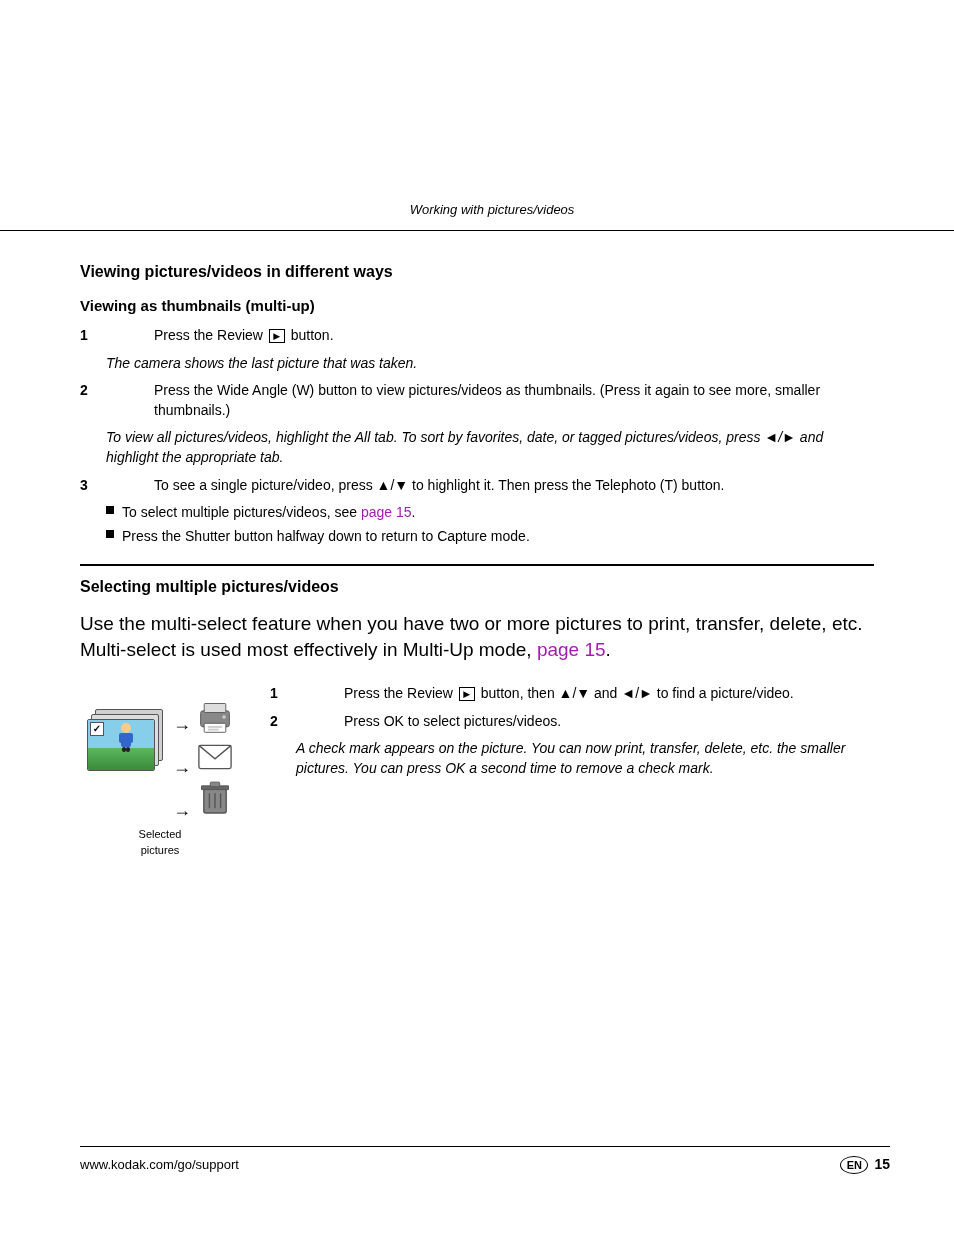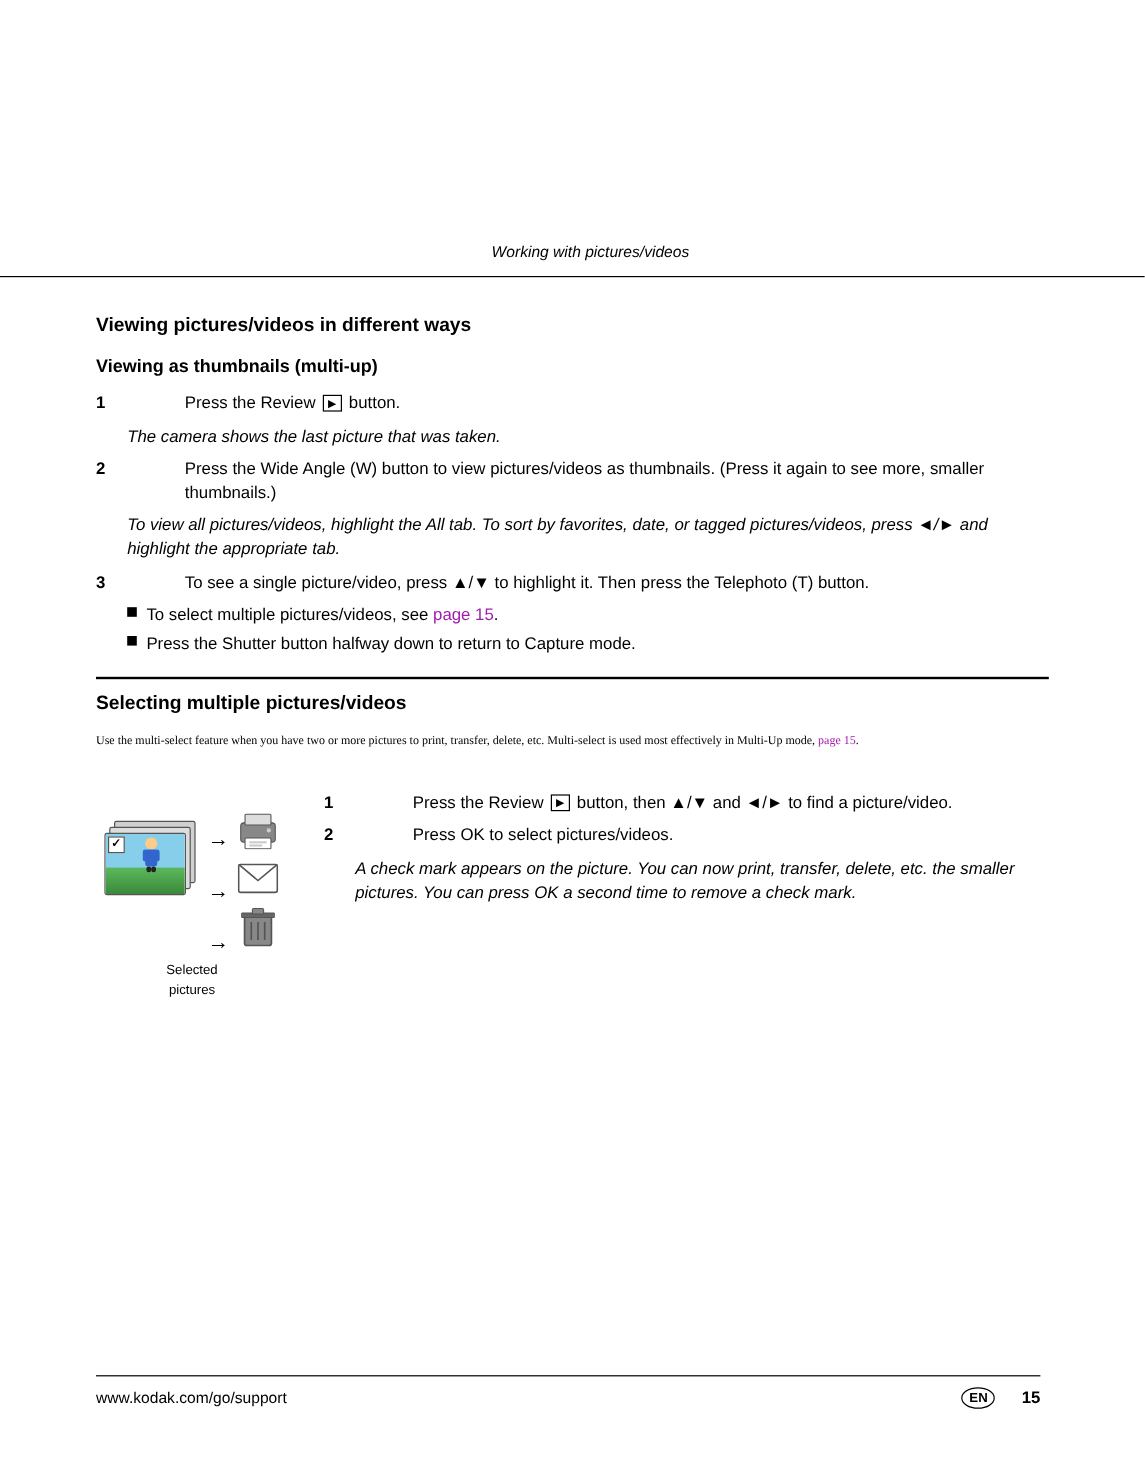--- a/index.html
+++ b/index.html
@@ -122,23 +122,22 @@
       border-top: 2px solid #000;
       margin-top: 18px;
       margin-bottom: 8px;
     }
 
     .multi-select-section {
       margin-top: 6px;
     }
 
     .multi-select-description {
-      font-size: 10px;
-      margin-bottom: 34px;
-      font-family: Liberation Serif, serif;
+      font-size: 19px;
+      margin-bottom: 20px;
     }
 
     .multi-select-body {
       display: flex;
       align-items: flex-start;
       gap: 30px;
     }
 
     .illustration {
       display: flex;
@@ -258,37 +257,37 @@
     }
 
     .steps-right {
       flex: 1;
     }
 
     .footer {
       position: absolute;
       bottom: 60px;
       left: 80px;
-      right: 87px;
+      right: 64px;
       display: flex;
       justify-content: space-between;
       align-items: center;
       border-top: 1px solid #000;
       padding-top: 8px;
     }
 
     .footer-url {
       font-size: 13px;
       color: #000;
     }
 
     .footer-right {
       display: flex;
       align-items: center;
-      gap: 22px;
+      gap: 6px;
     }
 
     .footer-lang-badge {
       border: 1.5px solid #000;
       border-radius: 50%;
       width: 28px;
       height: 18px;
       display: flex;
       align-items: center;
       justify-content: center;

